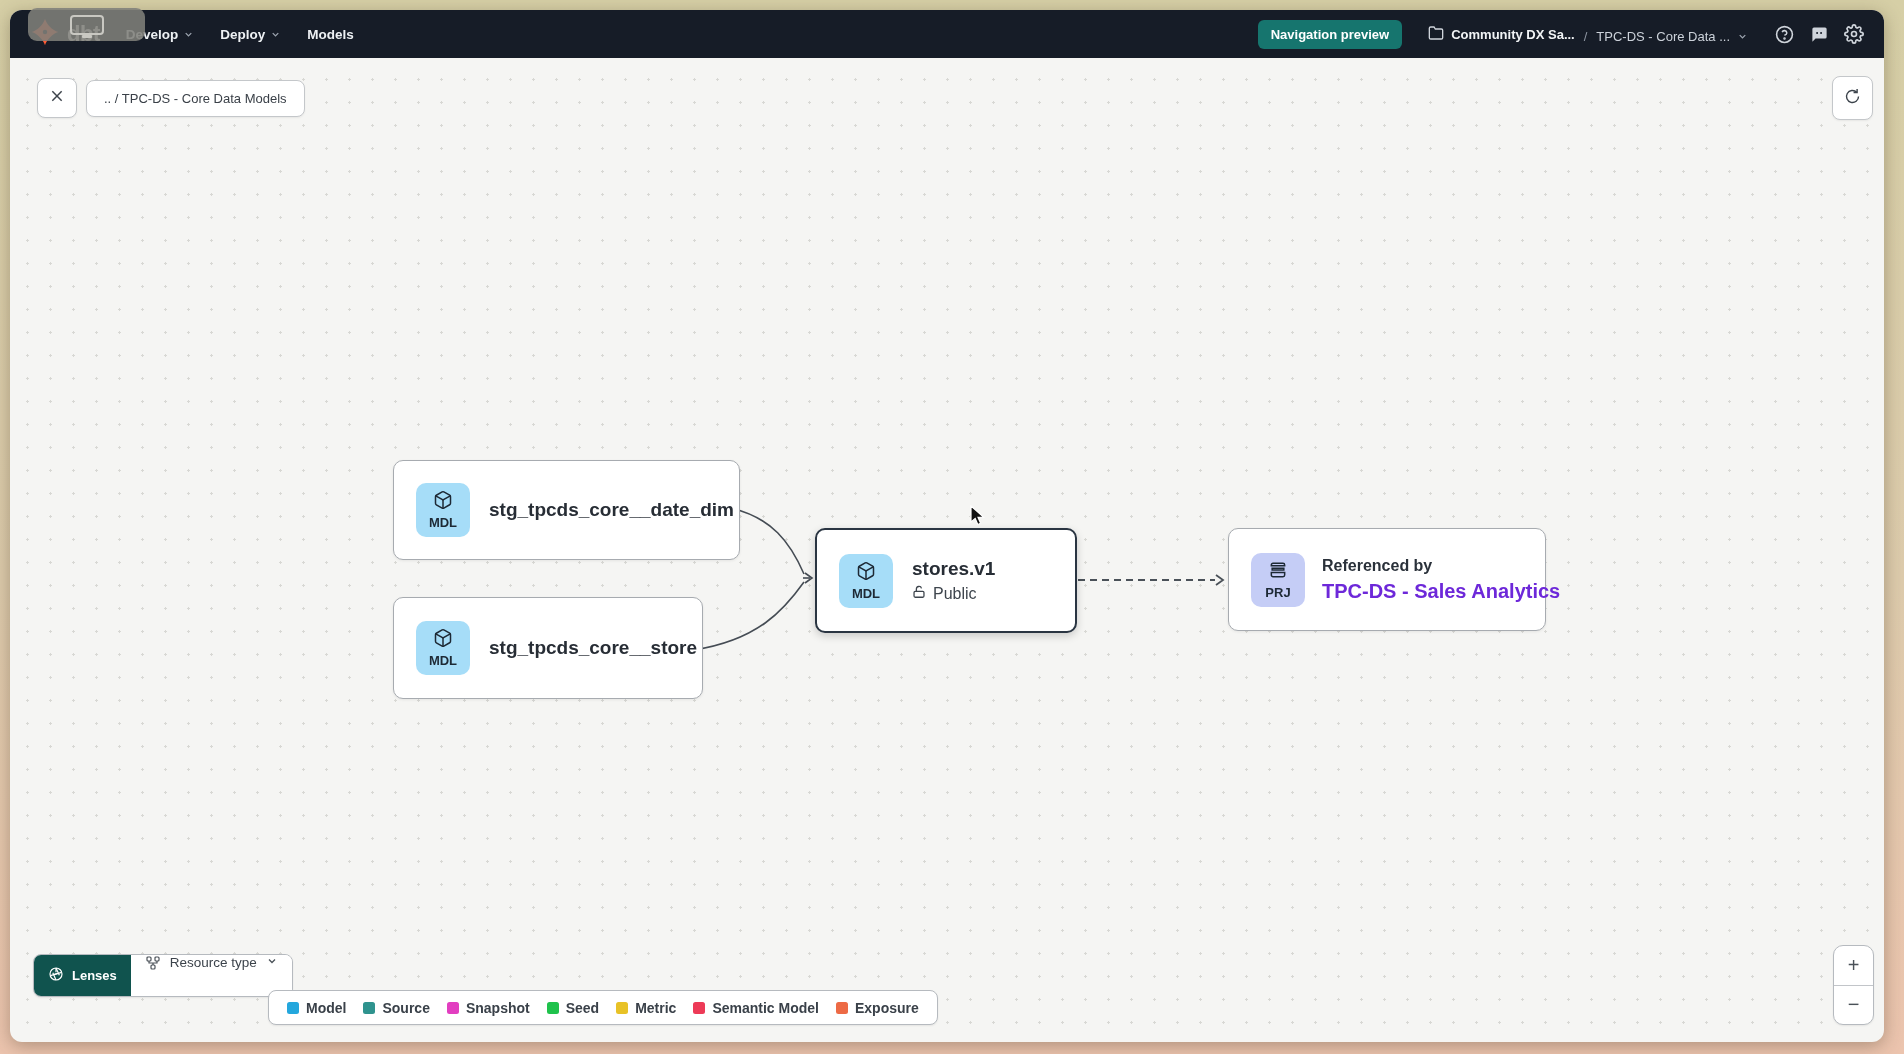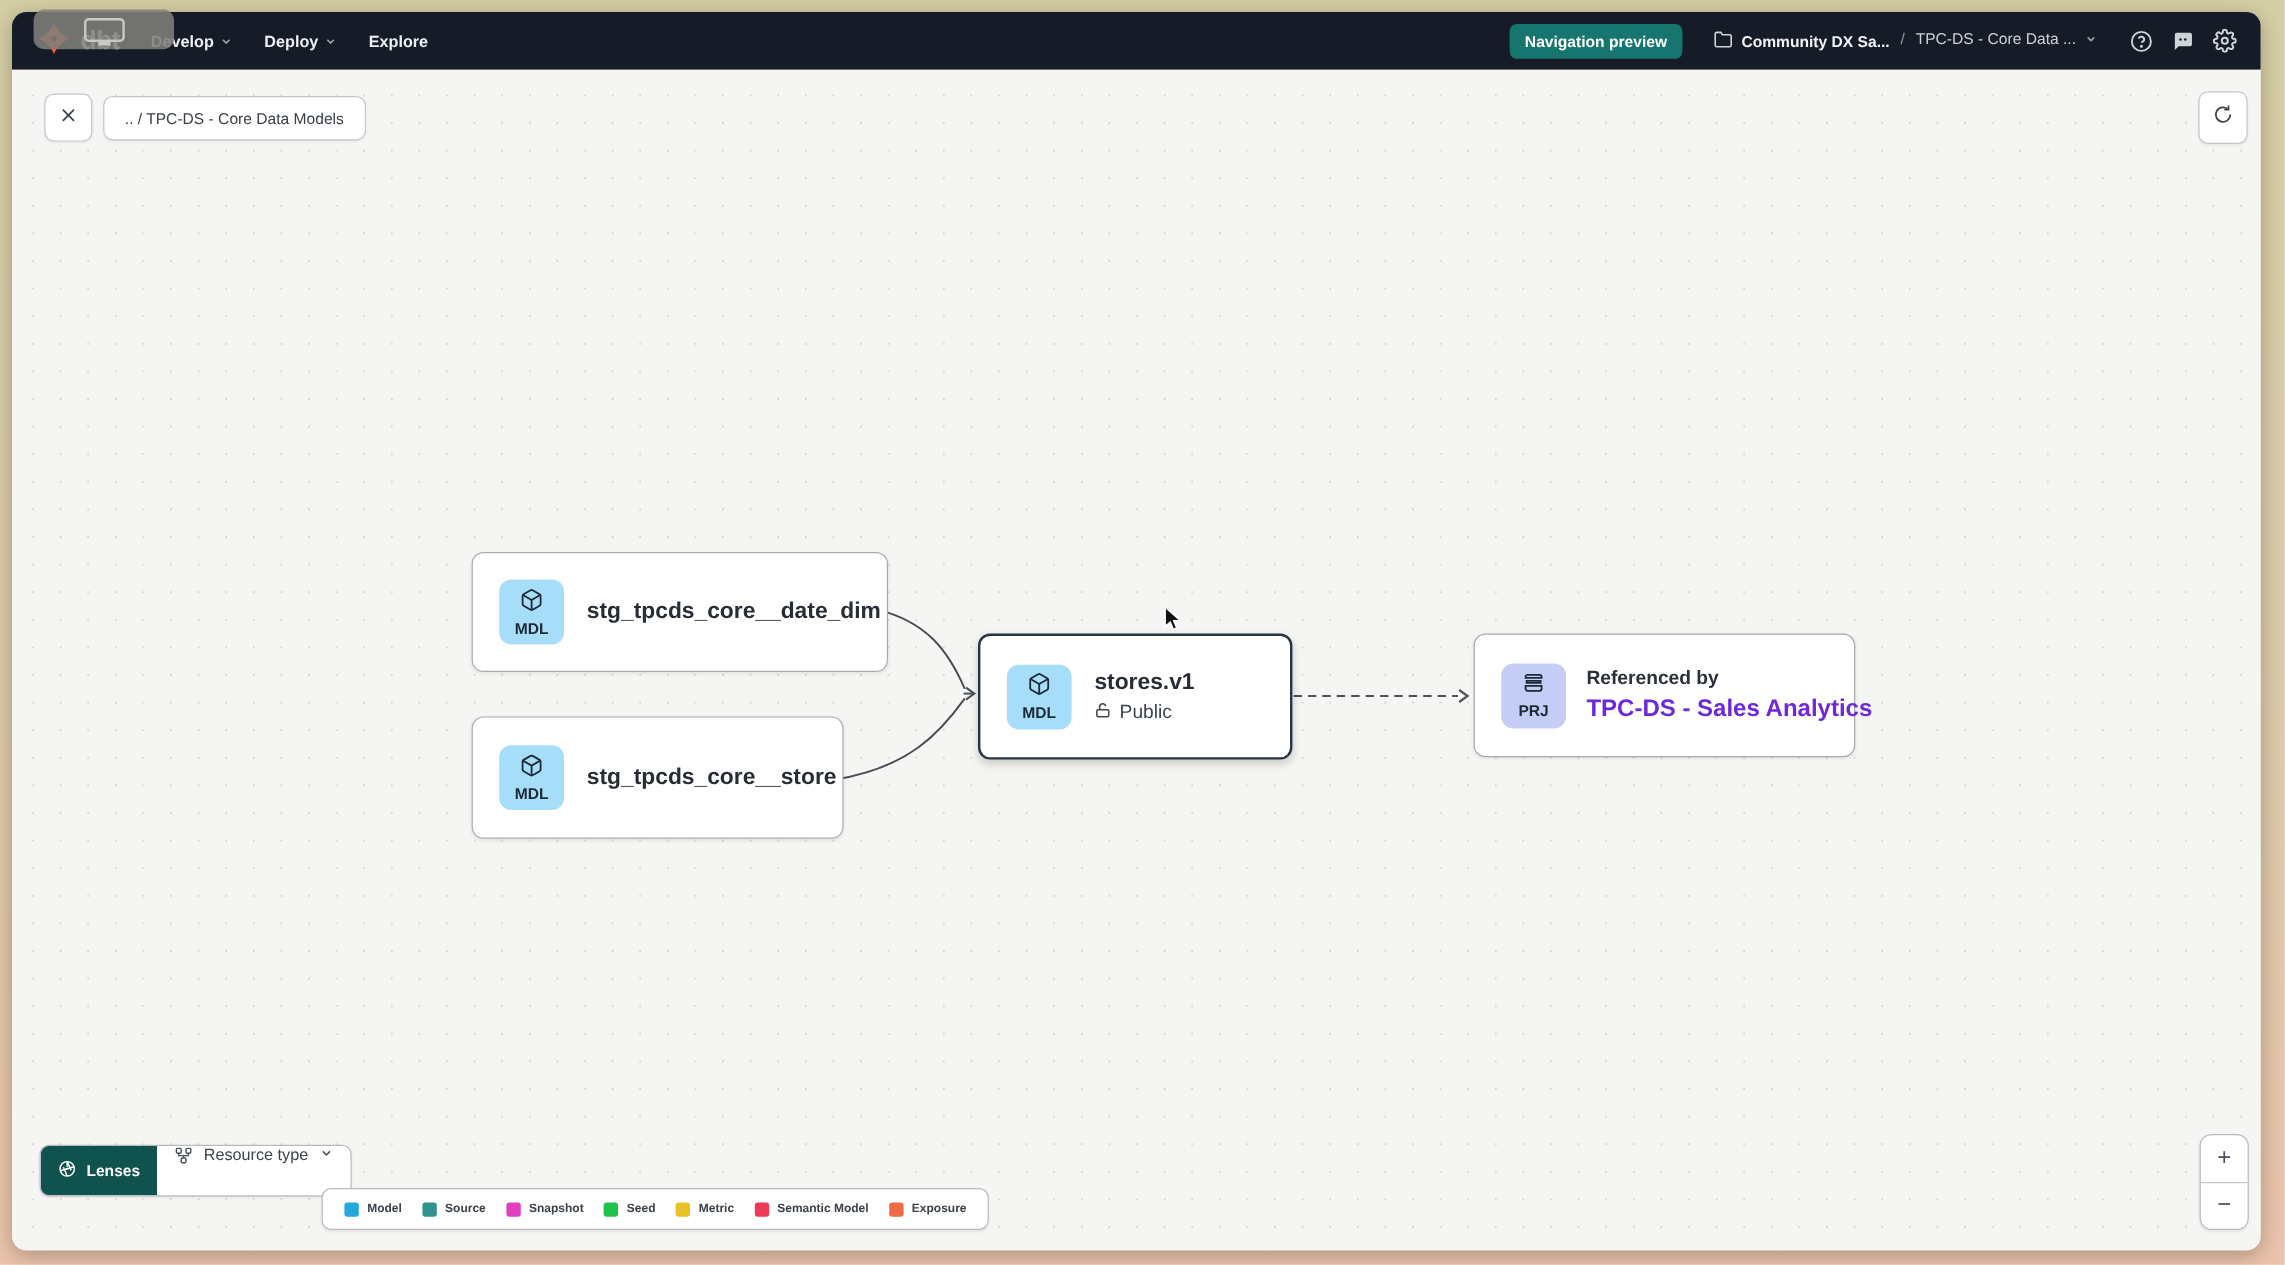--- a/index.html
+++ b/index.html
@@ -16,21 +16,21 @@
   .navbar { position:absolute; left:0; top:0; right:0; height:48px; background:#161c27;
     display:flex; align-items:center; padding:0 20px; gap:26px; z-index:30; }
   .logo { display:flex; align-items:center; gap:7px; }
   .logo-text { color:#fff; font-weight:700; font-size:22px; letter-spacing:-0.5px; }
   .nav-menu { display:flex; align-items:center; gap:5px; color:#eef1f4; font-size:13.5px;
     font-weight:700; cursor:pointer; }
   .nav-menu svg, .crumb-chevron svg { display:block; }
   .nav-spacer { flex:1; }
   .preview-badge { background:#16756e; color:#fff; font-size:13px; font-weight:700;
     padding:7px 13px; border-radius:6px; cursor:pointer; }
-  .crumbs { display:flex; align-items:flex-start; gap:9px; }
+  .crumbs { display:flex; align-items:flex-end; gap:9px; }
   .crumb-account { color:#f2f4f6; font-size:13px; font-weight:700; display:flex; align-items:center; gap:7px; }
   .crumb-sep { color:#8e96a2; font-size:13px; }
   .crumb-project { color:#ccd2da; font-size:13px; display:flex; align-items:center; gap:7px; cursor:pointer; }
   .nav-icons { display:flex; align-items:center; gap:15px; }
   .nav-icon { width:20px; height:20px; color:#cfd4db; cursor:pointer; display:flex;
     align-items:center; justify-content:center; }
 
   
   .canvas { position:absolute; left:0; top:48px; right:0; bottom:0;
     background-image:radial-gradient(#d8d8d4 1.2px, transparent 1.3px);
@@ -73,21 +73,21 @@
   .lens-group { position:absolute; left:23px; top:944px; height:43px; display:flex; z-index:20;
     border:1px solid #b6babf; border-radius:8px; background:#fff; overflow:hidden;
     box-shadow:0 1px 2px rgba(0,0,0,.07); }
   .lens-btn { background:#10534e; color:#fff; display:flex; align-items:center; gap:8px;
     padding:0 14px; font-size:13px; font-weight:700; cursor:pointer; }
   .resource-btn { display:flex; align-items:flex-start; gap:9px; padding:0 14px; font-size:13.5px;
     color:#3c434b; font-weight:400; cursor:pointer; background:#fff; }
   .legend { position:absolute; left:258px; top:980px; height:35px; background:#fff;
     border:1px solid #b6babf; border-radius:8px; display:flex; align-items:center; gap:17px;
     padding:0 18px; z-index:20; box-shadow:0 1px 2px rgba(0,0,0,.07); }
-  .legend-item { display:flex; align-items:center; gap:7px; font-size:10px; font-weight:700; color:#3a4149; }
+  .legend-item { display:flex; align-items:center; gap:7px; font-size:14px; font-weight:700; color:#3a4149; }
   .swatch { width:12px; height:12px; border-radius:2.5px; }
 
   .zoom-ctl { position:absolute; left:1823px; top:935px; width:41px; height:80px; background:#fff;
     border:1px solid #b6babf; border-radius:10px; display:flex; flex-direction:column; z-index:20;
     box-shadow:0 1px 2px rgba(0,0,0,.07); }
   .zoom-btn { flex:1; display:flex; align-items:center; justify-content:center; font-size:20px;
     color:#4a5158; cursor:pointer; }
   .zoom-btn:first-child { border-bottom:1px solid #c2c5c9; }
 
   
@@ -127,21 +127,21 @@
     </div>
     <div class="nav-menu">
       <span>Deploy</span>
       <span>
         <svg width="11" height="11" viewBox="0 0 24 24" fill="none" stroke="#9aa2ad" stroke-width="3">
             <polyline points="6 9 12 15 18 9"></polyline>
           </svg>
       </span>
     </div>
     <div class="nav-menu">
-      <span>Explore</span>
+      <span>Models</span>
     </div>
 
     <div class="nav-spacer"></div>
 
     <div class="preview-badge">Navigation preview</div>
 
     <div class="crumbs">
       <span class="crumb-account">
         <span>
           <svg width="16" height="16" viewBox="0 0 24 24" fill="none" stroke="#cfd4db" stroke-width="2">

